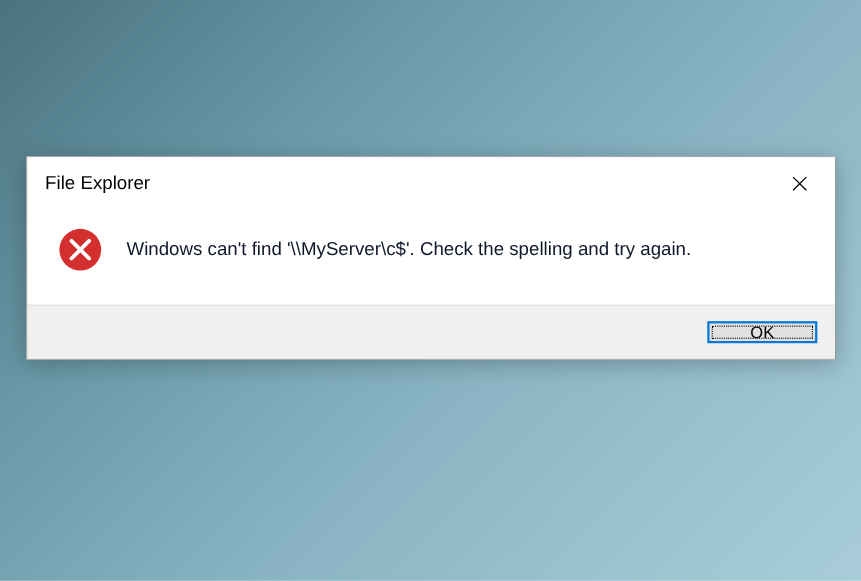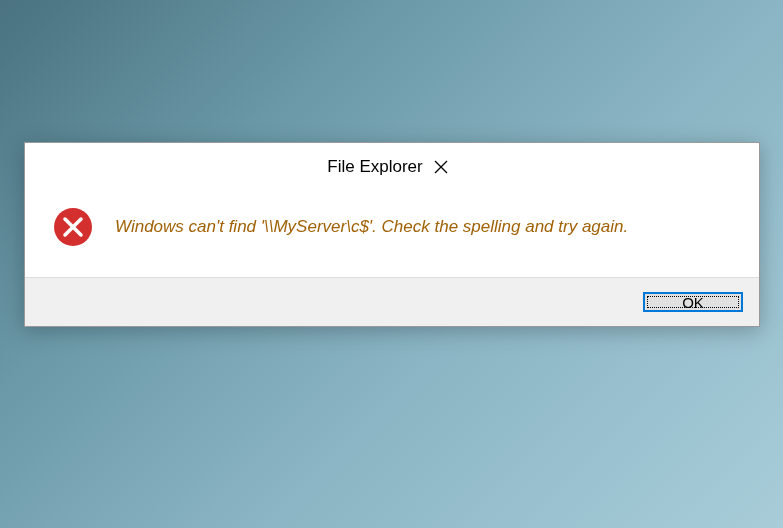--- a/index.html
+++ b/index.html
@@ -19,21 +19,21 @@
       position: absolute;
       left: 24px;
       top: 142px;
       width: 736px;
       background: #ffffff;
       border: 1px solid #999999;
       box-shadow: 0 4px 20px rgba(0,0,0,0.25);
     }
     .titlebar {
       display: flex;
-      justify-content: center;
+      justify-content: space-between;
       align-items: center;
       padding: 10px 14px 6px 16px;
       background: #ffffff;
     }
     .title {
       font-size: 17px;
       color: #000000;
       font-weight: 400;
     }
     .close-btn {
@@ -55,23 +55,22 @@
       background: #ffffff;
     }
     .error-icon {
       width: 40px;
       height: 40px;
       flex-shrink: 0;
       margin-right: 22px;
     }
     .message {
       font-size: 17px;
-      color: #a16207;
+      color: #0f172a;
       line-height: 1.3;
-      font-style: italic;
     }
     .button-row {
       background: #f0f0f0;
       border-top: 1px solid #dcdcdc;
       padding: 14px 16px;
       display: flex;
       justify-content: flex-end;
     }
     .ok-button {
       min-width: 100px;

